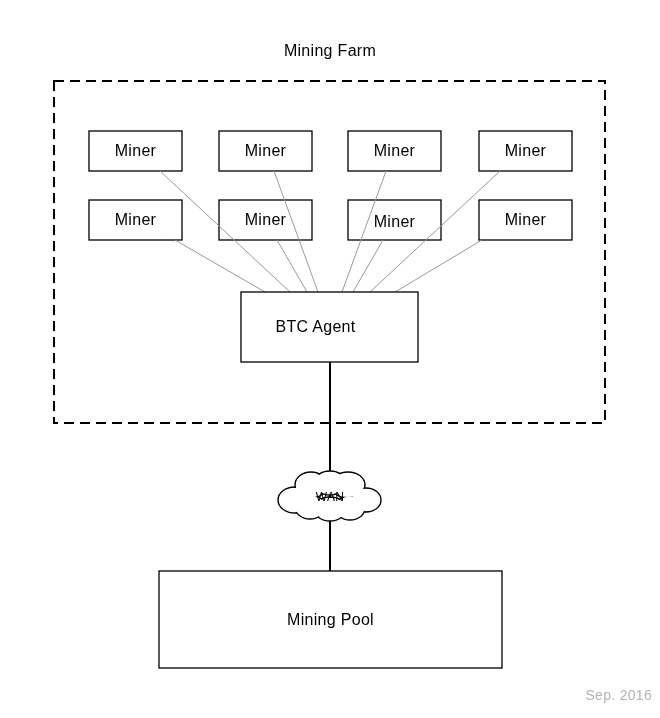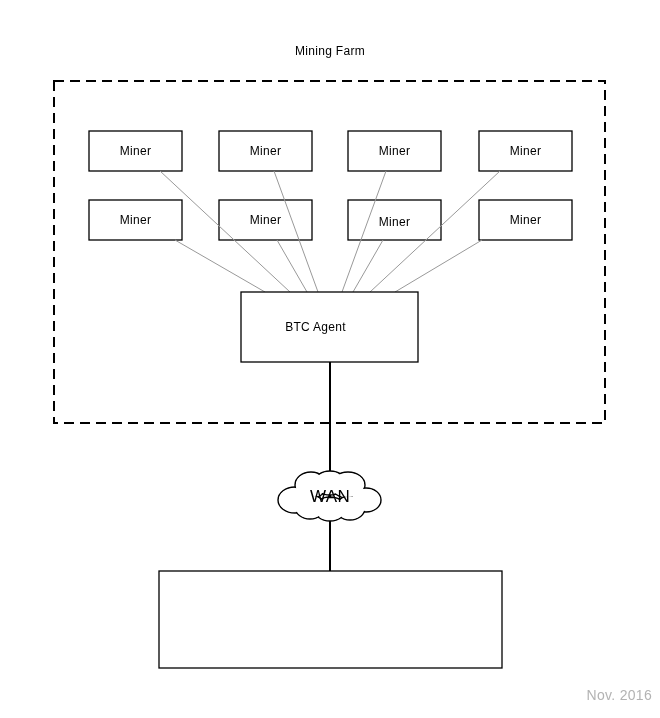--- a/index.html
+++ b/index.html
@@ -10,21 +10,21 @@
     background: #ffffff;
     font-family: "Liberation Sans", sans-serif;
     overflow: hidden;
   }
   .diagram-svg { position: absolute; left: 0; top: 0; }
   .label {
     position: absolute;
     display: flex;
     align-items: center;
     justify-content: center;
-    font-size: 12px;
+    font-size: 16px;
     color: #000000;
     letter-spacing: 0.3px;
     white-space: nowrap;
   }
   .footnote {
     position: absolute;
     right: 8px;
     top: 687px;
     font-size: 14px;
     color: #b3b3b3;
@@ -98,17 +98,18 @@
   <div class="label" style="left:348px; top:131px; width:93px; height:40px;">Miner</div>
   <div class="label" style="left:479px; top:131px; width:93px; height:40px;">Miner</div>
 
   <div class="label" style="left:89px;  top:200px; width:93px; height:40px;">Miner</div>
   <div class="label" style="left:219px; top:200px; width:93px; height:40px;">Miner</div>
   <div class="label" style="left:348px; top:202px; width:93px; height:40px;">Miner</div>
   <div class="label" style="left:479px; top:200px; width:93px; height:40px;">Miner</div>
 
   <div class="label" style="left:241px; top:292px; width:149px; height:70px;">BTC Agent</div>
 
-  <div class="label" style="left:277px; top:471px; width:106px; height:51px; font-size:17px;">WAN</div>
+  <div class="label" style="left:277px; top:471px; width:106px; height:51px; font-size:12px;">WAN</div>
 
+  <div class="label" style="left:159px; top:571px; width:343px; height:97px;">Mining Pool</div>
 
-  <div class="footnote">Nov. 2016</div>
+  <div class="footnote">Sep. 2016</div>
 </div>
 
 </body></html>

